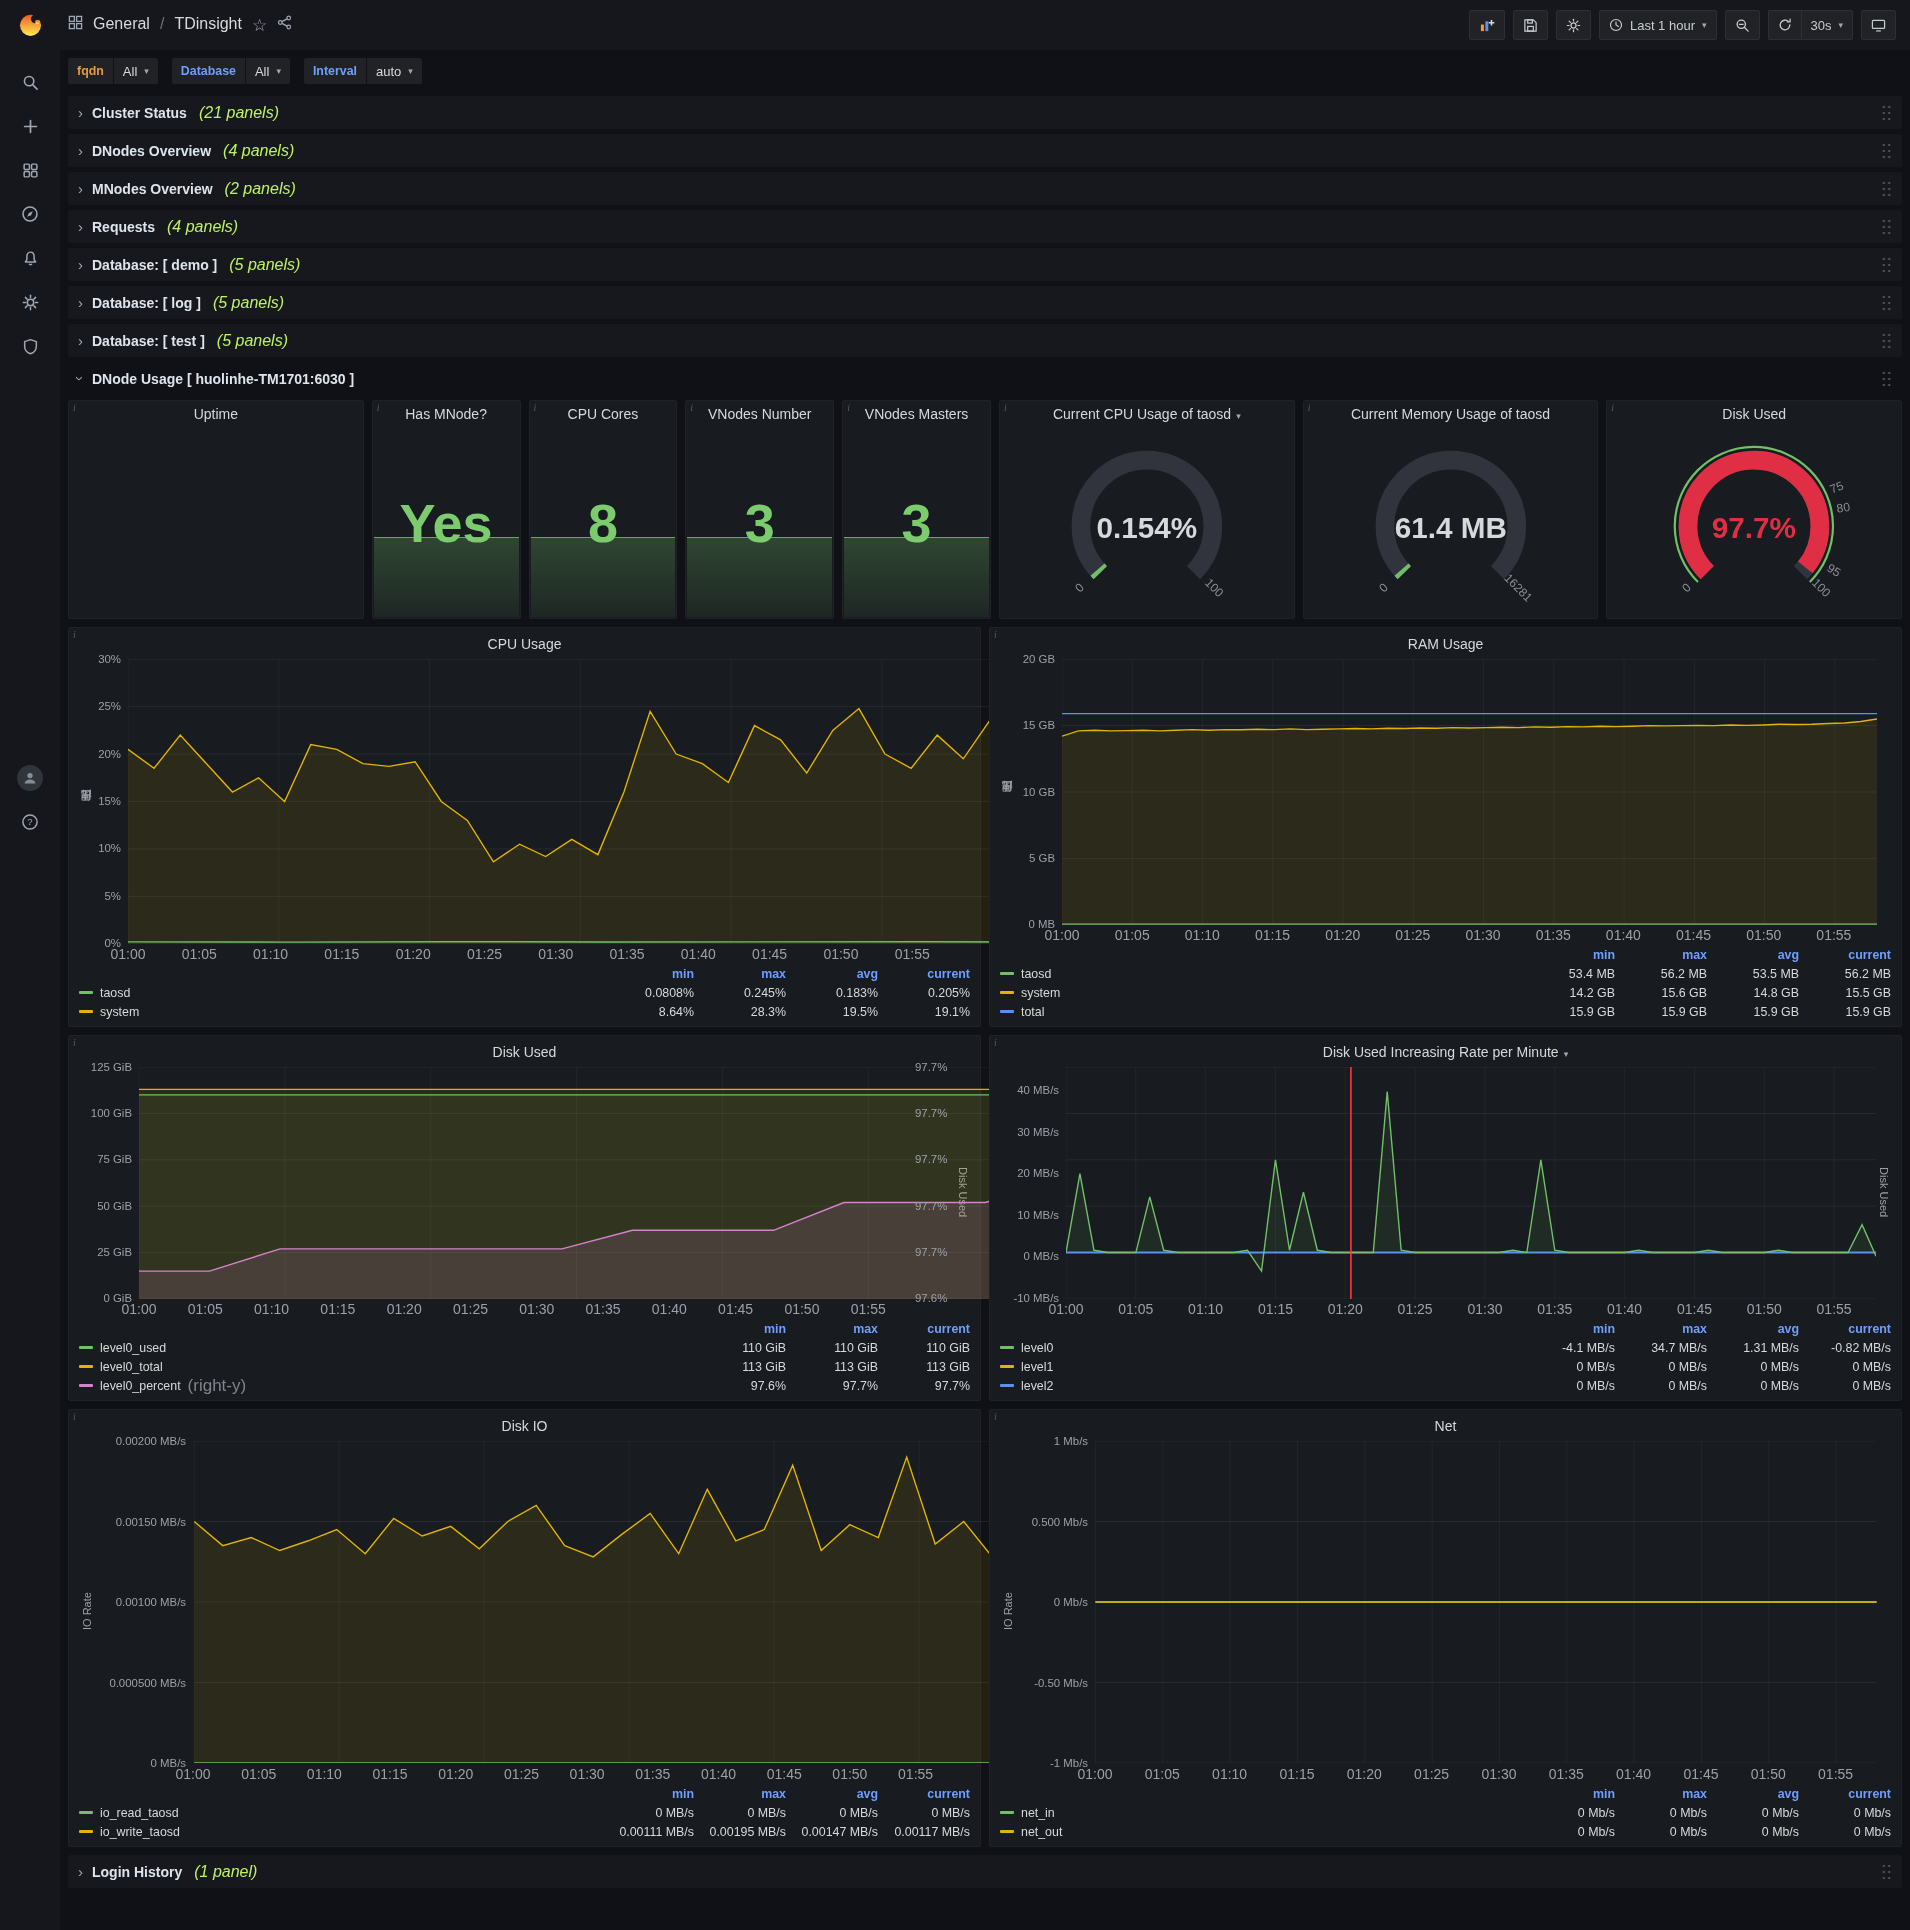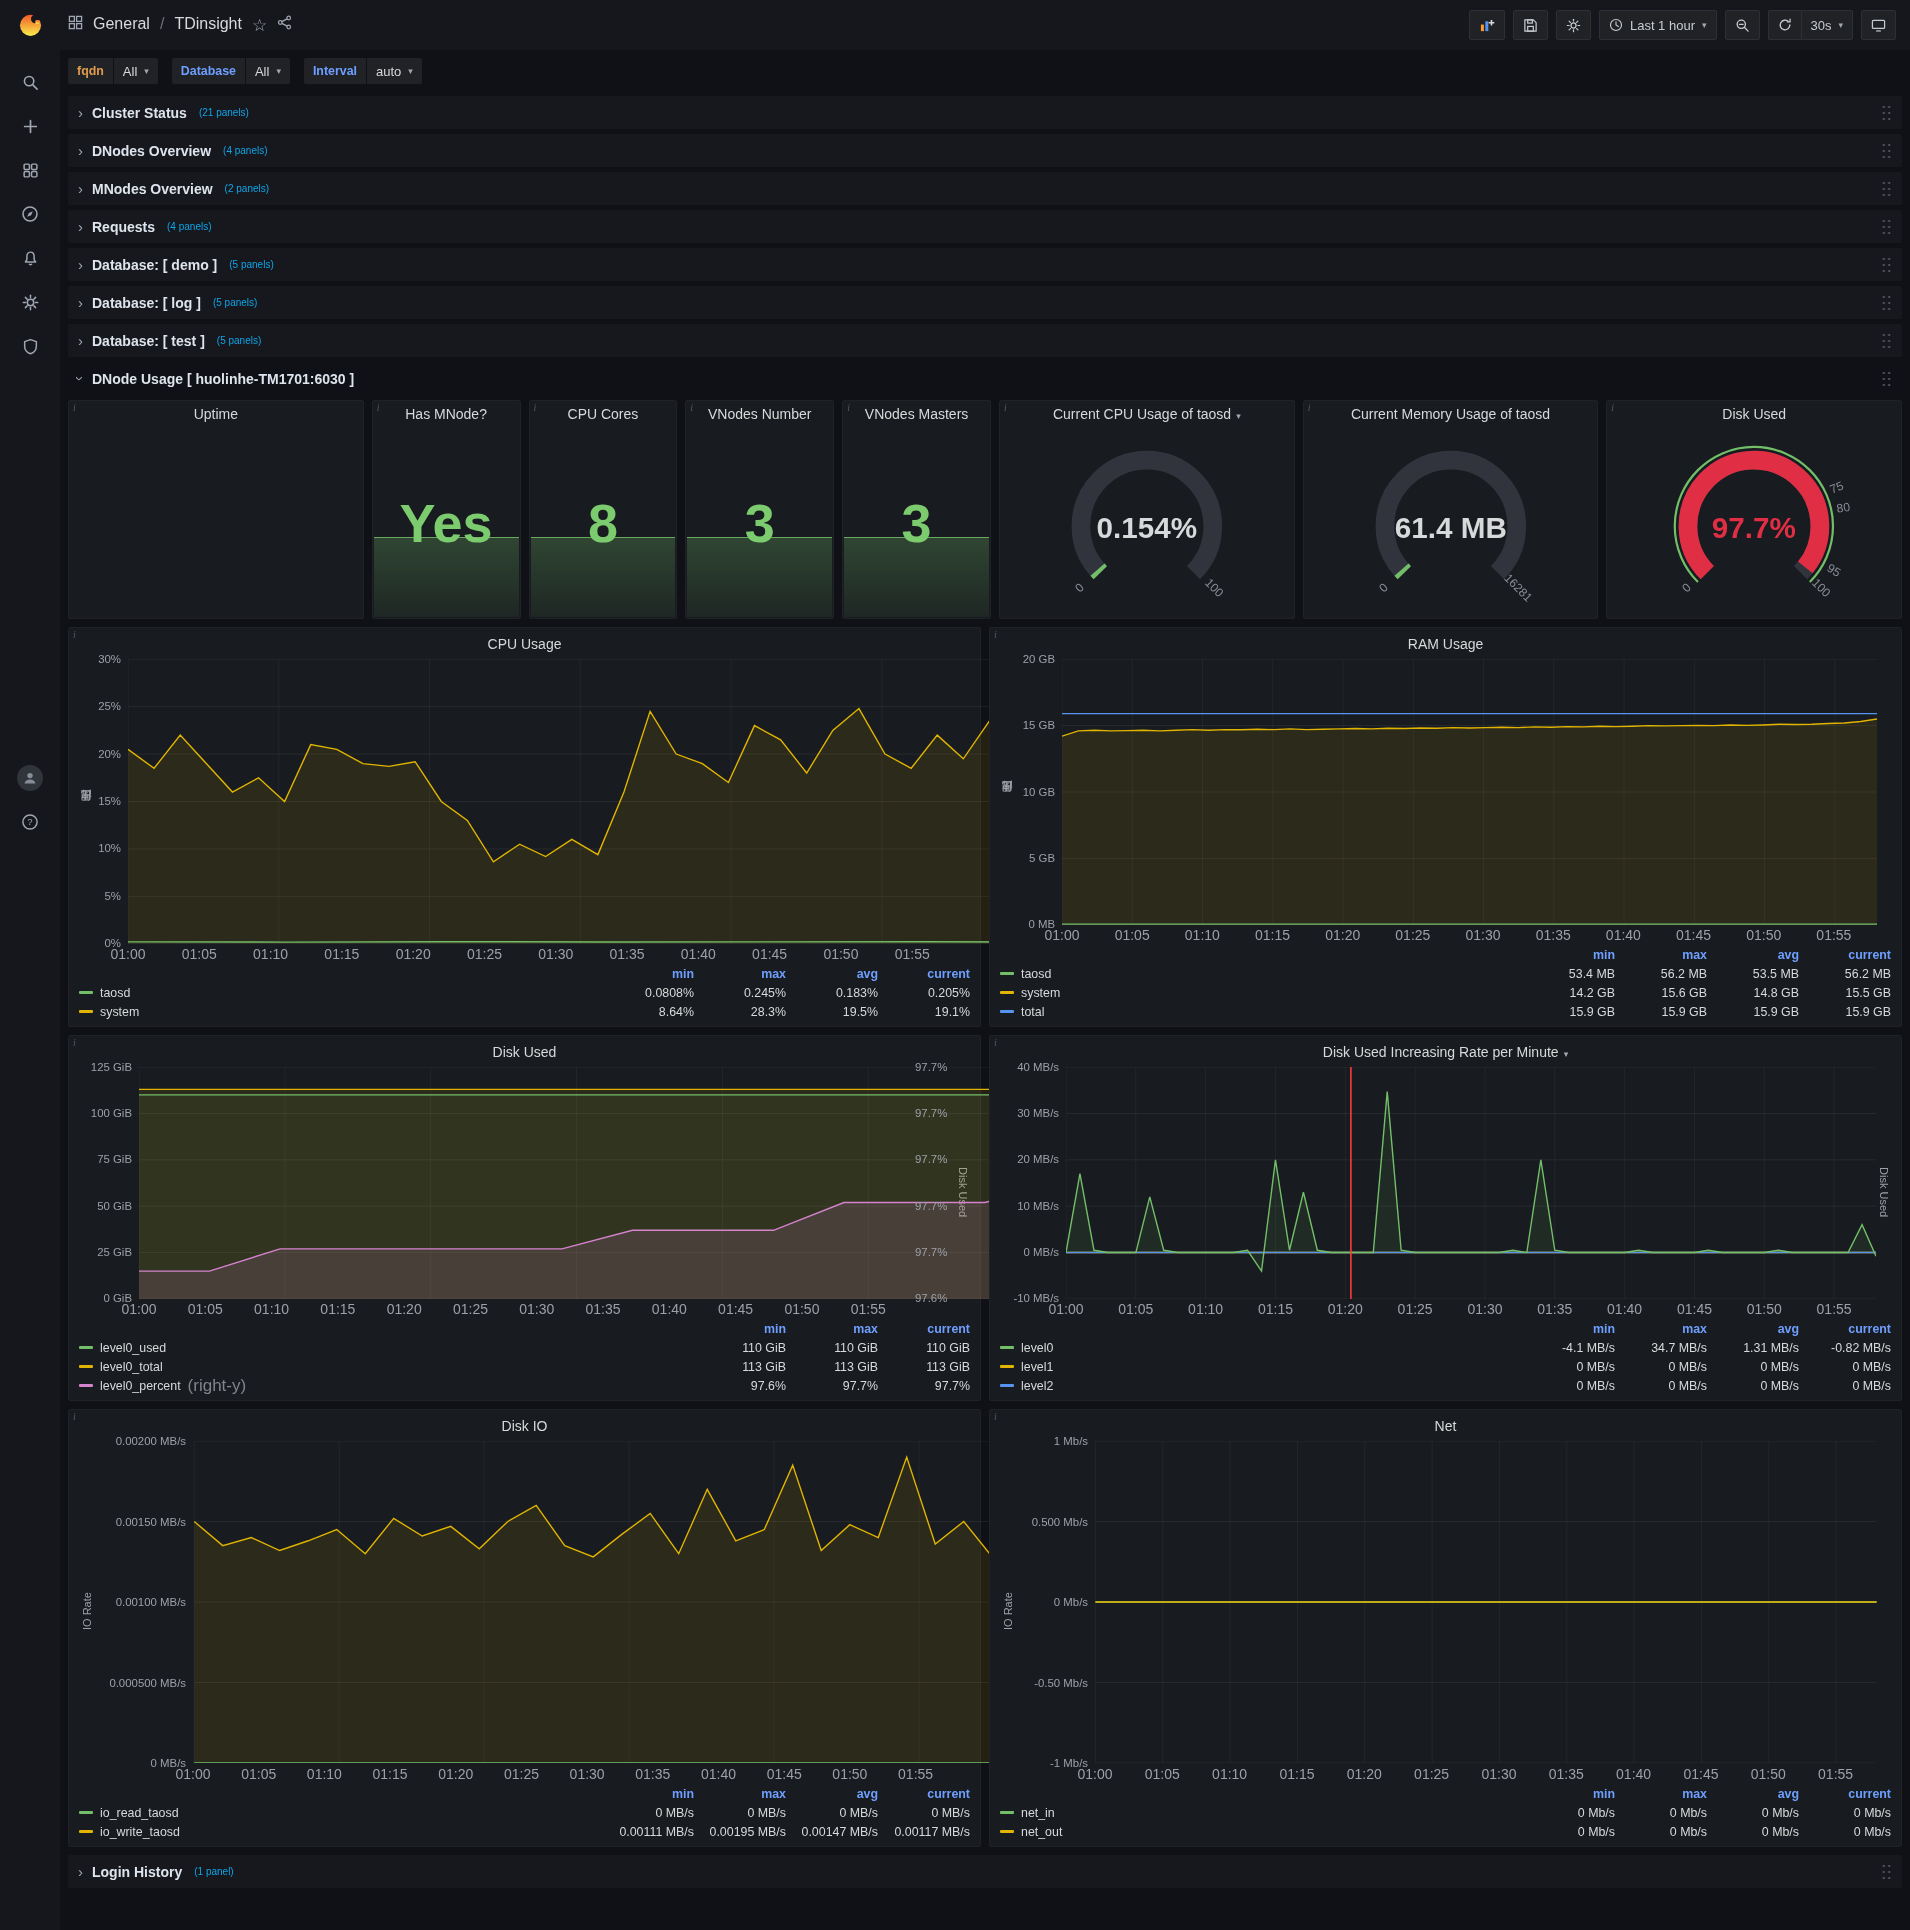--- a/index.html
+++ b/index.html
@@ -34,21 +34,21 @@
   .chip{display:flex;cursor:pointer}
   .chip-label{background:#202226;height:26px;display:flex;align-items:center;padding:0 9px;border-radius:2px 0 0 2px;font-weight:bold;font-size:12.4px}
   .chip-value{background:#202226;height:26px;display:flex;align-items:center;gap:7px;padding:0 9px;margin-left:1px;border-radius:0 2px 2px 0;color:#d8d9da}
   .chip-value .caret{font-size:9px;color:#9fa7b3}
 
   .row-header{display:flex;align-items:center;height:33px;background:#17181d;margin-bottom:5px;padding:0 10px;border-radius:2px;cursor:pointer}
   .row-header.open{background:transparent}
   .chev{color:#9fa7b3;margin-right:9px;font-size:15px;display:inline-block}
   .open .chev{transform:rotate(90deg)}
   .row-title{font-weight:bold;font-size:14px;color:#dde4ed;margin-right:12px}
-  .row-count{color:#0ea5e9;font-size:10px;}
+  .row-count{color:#bef264;font-size:16px;font-style:italic}
   .drag-handle{margin-left:auto;width:11px;height:17px;background-image:radial-gradient(circle,#4d525b 1.2px,transparent 1.5px);background-size:5.5px 6px;cursor:grab}
 
   .panel{background:#181b1f;border:1px solid #202227;border-radius:2px;position:relative}
   .panel-corner{position:absolute;top:1px;left:4px;font-size:10px;font-style:italic;font-family:"Liberation Serif",serif;color:#565a63;z-index:2;cursor:pointer}
   .panel-title{height:26px;line-height:26px;text-align:center;font-size:14px;color:#d8d9da;white-space:nowrap;overflow:hidden;cursor:pointer}
   .panel-title .caret{font-size:9px;color:#9fa7b3;margin-left:5px}
 
   
   .stats-row{display:flex;gap:8px;height:219px;margin-bottom:8px}
   .stats-row .panel{flex-basis:0;min-width:0}
@@ -723,21 +723,21 @@
           </div>
         </div>
   </div>
       <div class="panel">
     <div class="panel-corner">i</div>
     <div class="panel-title"><span class="t">Disk Used Increasing Rate per Minute</span><span class="caret">▾</span></div>
     <div class="graph-body">
 
       <div class="axis-wrap">
         <div class="plot-row">
-          <div class="y-gutter" style="width: 66px;">
+          <div class="y-gutter" style="width: 66px; margin-top: 23px;">
                 <div class="ytick" style="top: 0%;">40 MB/s</div>
                 <div class="ytick" style="top: 20%;">30 MB/s</div>
                 <div class="ytick" style="top: 40%;">20 MB/s</div>
                 <div class="ytick" style="top: 60%;">10 MB/s</div>
                 <div class="ytick" style="top: 80%;">0 MB/s</div>
                 <div class="ytick" style="top: 100%;">-10 MB/s</div>
               </div>
           <div class="plot">
                 <svg width="810" height="232" viewBox="0 0 814 233">
                   <line x1="0" y1="0" x2="814" y2="0" stroke="rgba(255,255,255,0.07)"></line>

